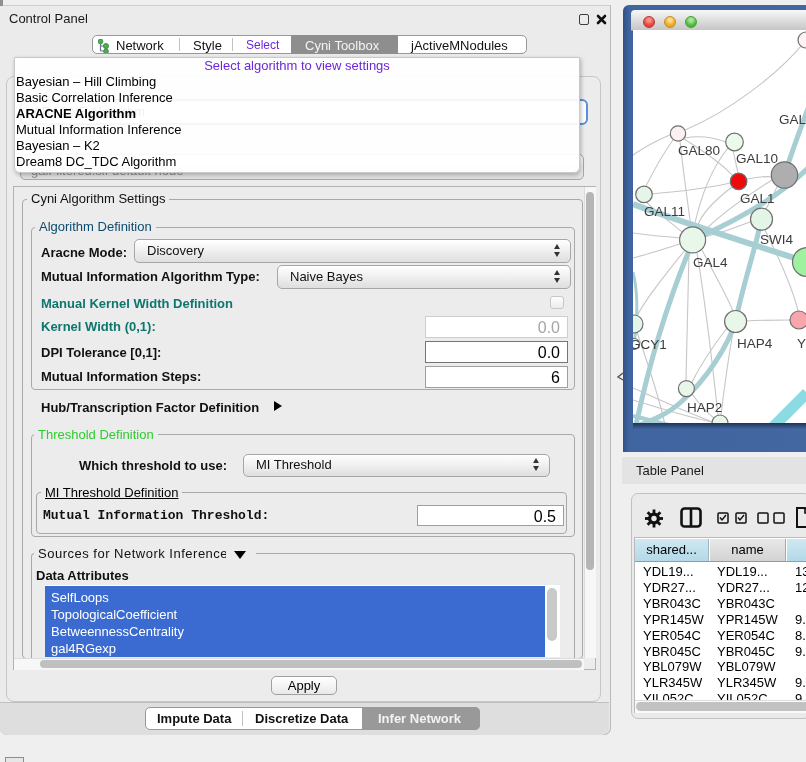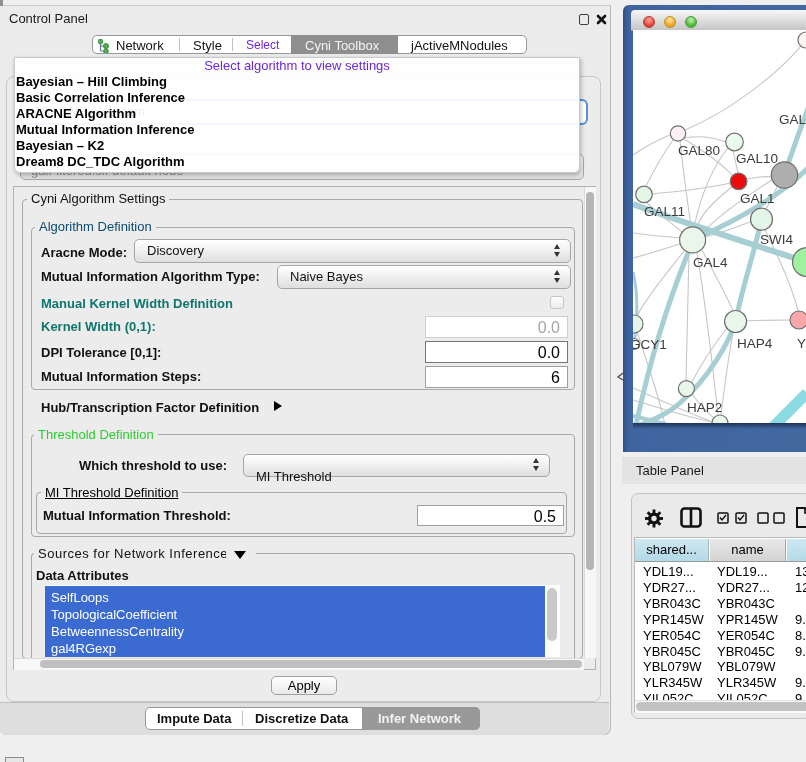--- a/index.html
+++ b/index.html
@@ -89,30 +89,30 @@
   <div class="abs lbl" style="left:41px;top:369px;">Mutual Information Steps:</div>
   <div class="abs tfield" style="left:425px;top:366px;width:143px;height:22px;">6</div>
 
   <div class="abs lbl" style="left:41px;top:400px;">Hub/Transcription Factor Definition</div>
   <div class="abs" style="left:274px;top:401px;width:0;height:0;border-top:5.5px solid transparent;border-bottom:5.5px solid transparent;border-left:8px solid #000;"></div>
 
   <div class="abs gbox" style="left:31px;top:434px;width:544px;height:103px;"></div>
   <div class="abs gtitle" style="left:34px;top:428px;color:#2ecc2e;">Threshold Definition</div>
   <div class="abs lbl" style="left:79px;top:458px;">Which threshold to use:</div>
   <div class="abs combo" style="left:243px;top:454px;width:307px;height:23px;">
-    <span class="ctext" style="top:2px;margin-top:12px;">MI Threshold</span>
+    <span class="ctext" style="top:2px;">MI Threshold</span>
     <span class="carr" style="right:9px;top:3px;">
         <span class="up"></span>
         <span class="dn"></span>
       </span>
   </div>
 
   <div class="abs gbox" style="left:36px;top:492px;width:531px;height:42px;"></div>
   <div class="abs gtitle" style="left:41px;top:486px;color:#000000;text-decoration:underline;">MI Threshold Definition</div>
-  <div class="abs lbl" style="left:43px;top:508px;">Mutual Information Threshold:</div>
+  <div class="abs lbl" style="left:43px;top:508px;font-family:Liberation Mono, monospace;">Mutual Information Threshold:</div>
   <div class="abs tfield" style="left:417px;top:505px;width:147px;height:21px;">0.5</div>
 
   <div class="abs gbox" style="left:31px;top:553px;width:544px;height:105px;border-bottom:none;border-radius:4px 4px 0 0;"></div>
   <div class="abs gtitle" style="left:34px;top:547px;color:#111;letter-spacing:0.5px;">Sources for Network Inference</div>
   <div class="abs" style="left:226px;top:547px;width:30px;height:12px;background:#ececec;"></div>
   <div class="abs" style="left:234px;top:551px;width:0;height:0;border-left:6.5px solid transparent;border-right:6.5px solid transparent;border-top:8px solid #000;"></div>
   <div class="abs lbl" style="left:36px;top:568px;">Data Attributes</div>
   <div class="abs" style="left:45px;top:585px;width:515px;height:72px;background:#fff;"></div>
   <div class="abs" style="left:45px;top:586px;width:500px;height:71px;background:#3b6bd1;"></div>
   <div class="abs" style="left:51px;top:589px;font-size:13px;color:#fff;line-height:17px;">SelfLoops<br>TopologicalCoefficient<br>BetweennessCentrality<br>gal4RGexp</div>
@@ -131,21 +131,21 @@
   <div class="abs" style="left:242px;top:711px;width:1px;height:15px;background:#c2c2c2;"></div>
   <div class="abs" style="left:362px;top:707px;width:118px;height:23px;background:#999999;border-radius:0 5px 5px 0;"></div>
   <div class="abs lbl" style="left:157px;top:711px;">Impute Data</div>
   <div class="abs lbl" style="left:255px;top:711px;">Discretize Data</div>
   <div class="abs lbl" style="left:378px;top:711px;color:#f3f3f3;">Infer Network</div>
 
   <div class="abs" style="left:5px;top:757px;width:17px;height:10px;background:#e6e6e6;border:1.5px solid #8d8d8d;"></div>
 
   <div class="abs" style="left:14px;top:57px;width:566px;height:116px;background:rgba(255,255,255,0.93);border:1px solid #c9c9c9;border-radius:0 0 6px 6px;box-sizing:border-box;box-shadow:1px 2px 4px rgba(0,0,0,0.28);"></div>
   <div class="abs" style="left:14px;top:58px;width:566px;height:15px;text-align:center;font-size:13px;color:#6d28d9;">Select algorithm to view settings</div>
-  <div class="abs" style="left:16px;top:74px;font-size:13px;color:#000;line-height:16px;font-weight:bold;">Bayesian – Hill Climbing<br>Basic Correlation Inference<br><b>ARACNE Algorithm</b><br>Mutual Information Inference<br>Bayesian – K2<br>Dream8 DC_TDC Algorithm</div>
+  <div class="abs" style="left:16px;top:74px;font-size:13px;color:#000;line-height:16px;">Bayesian – Hill Climbing<br>Basic Correlation Inference<br><b>ARACNE Algorithm</b><br>Mutual Information Inference<br>Bayesian – K2<br>Dream8 DC_TDC Algorithm</div>
 
   <svg class="abs" style="left:616px;top:372px;" width="9" height="9" viewBox="0 0 9 9">
     <path d="M7 1 L2 5 L7 8" stroke="#555" stroke-width="1.4" fill="none"></path>
   </svg>
 
   <div class="abs" style="left:623px;top:5px;width:183px;height:447px;background:linear-gradient(90deg,#2f5186 0,#40649f 6px,#43679f 100%);border-radius:6px 0 0 0;"></div>
 
   <div class="abs" style="left:631px;top:10px;width:175px;height:21px;background:linear-gradient(#f8f8f8,#dcdcdc 55%,#c6c6c6);border-radius:4px 0 0 0;border-bottom:1px solid #979797;box-sizing:border-box;"></div>
   <div class="abs" style="left:643px;top:16px;width:12px;height:12px;border-radius:50%;background:radial-gradient(circle at 50% 30%,#f88e86 0 18%,#e8463c 60%,#c93a30);border:0.5px solid #b43b31;box-sizing:border-box;"></div>
   <div class="abs" style="left:664px;top:16px;width:12px;height:12px;border-radius:50%;background:radial-gradient(circle at 50% 30%,#fbd98b 0 18%,#f2aa24 60%,#d9991d);border:0.5px solid #c29024;box-sizing:border-box;"></div>

